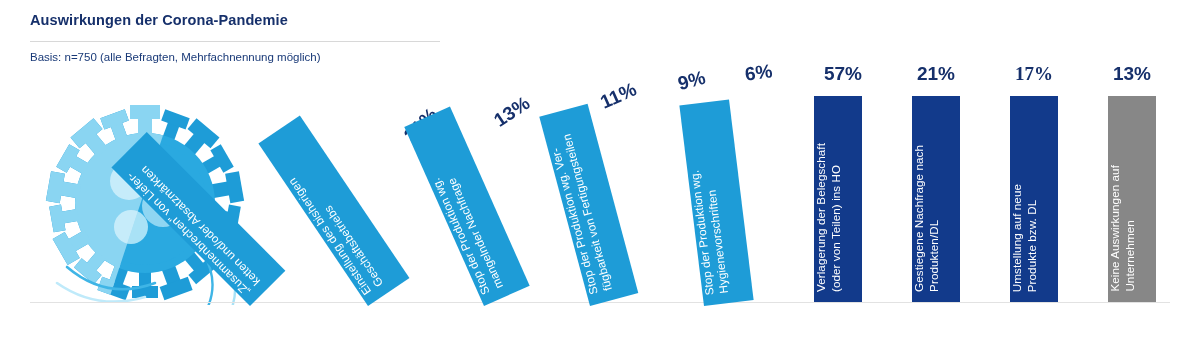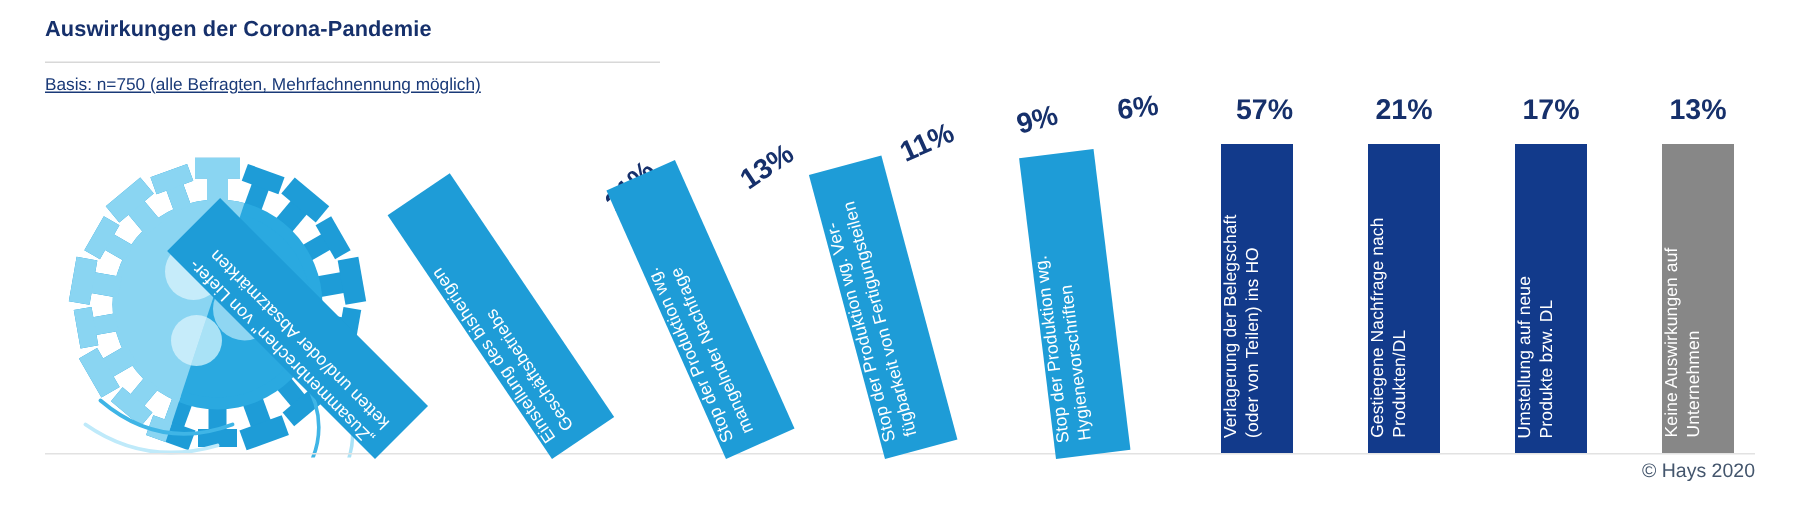--- a/index.html
+++ b/index.html
@@ -15,21 +15,21 @@
     position:absolute;left:30px;top:12px;
     font-size:14.5px;font-weight:bold;color:#16306b;letter-spacing:.1px;
     white-space:nowrap;
   }
   .rule{
     position:absolute;left:30px;top:41px;width:410px;height:1px;
     background:#d8d8d8;
   }
   .subtitle{
     position:absolute;left:30px;top:51px;
-    font-size:11.5px;color:#1a3a78;white-space:nowrap;text-decoration:underline;
+    font-size:11.5px;color:#1a3a78;white-space:nowrap;
   }
   .copyright{
     position:absolute;left:0;top:306px;width:1170px;
     text-align:right;font-size:13px;color:#44566d;
   }
   .baseline{
     position:absolute;left:30px;top:302px;width:1140px;height:1px;
     background:#e2e2e2;
   }
 
@@ -223,21 +223,20 @@
       </g>
 
       <g fill="none" stroke-linecap="round">
         <path d="M22 162 Q62 196 110 178" stroke="#3fb5e6" stroke-width="2.6" transform="translate(0,0)"></path>
         <path d="M12 178 Q52 206 100 192" stroke="#bfeafa" stroke-width="2.6"></path>
       </g>
     </svg>
   </div>
 
   <div class="baseline"></div>
-  <div class="copyright">© Hays 2020</div>
 
   <div class="bar" style="left:250px;top:110px;width:50px;height:196px;background:#1e9cd7;transform-origin:0% 100%;transform:rotate(-45deg);">
     <div class="blabel">
       <span>„Zusammenbrechen" von Liefer-
 ketten und/oder Absatzmärkten</span>
     </div>
   </div>
   <div class="pct" style="left:402px;top:114px;transform-origin:50% 50%;transform:rotate(-45deg);">21%</div>
 
   <div class="bar" style="left:368px;top:110px;width:50px;height:196px;background:#1e9cd7;transform-origin:0% 100%;transform:rotate(-34deg);">
@@ -287,21 +286,21 @@
     </div>
   </div>
   <div class="pct" style="left:912px;top:63px;width:48px;text-align:center;">21%</div>
 
   <div class="bar" style="left:1010px;top:96px;width:48px;height:206px;background:#123a8b;">
     <div class="blabel">
       <span>Umstellung auf neue
 Produkte bzw. DL</span>
     </div>
   </div>
-  <div class="pct" style="left:1010px;top:63px;width:48px;text-align:center;">17%</div>
+  <div class="pct" style="left:1010px;top:63px;width:48px;text-align:center;font-family:Liberation Serif, serif;">17%</div>
 
   <div class="bar" style="left:1108px;top:96px;width:48px;height:206px;background:#878787;">
     <div class="blabel">
       <span>Keine Auswirkungen auf
 Unternehmen</span>
     </div>
   </div>
   <div class="pct" style="left:1108px;top:63px;width:48px;text-align:center;">13%</div>
 
 </div>

